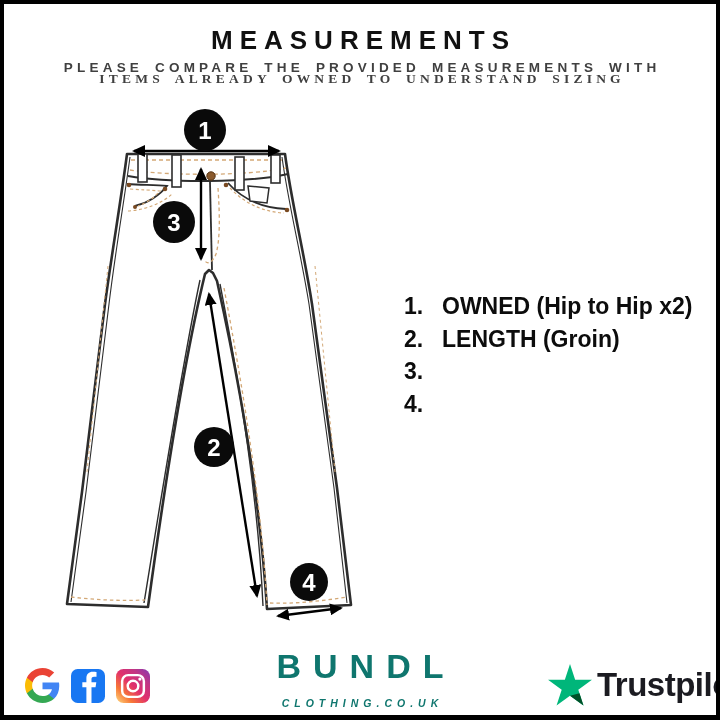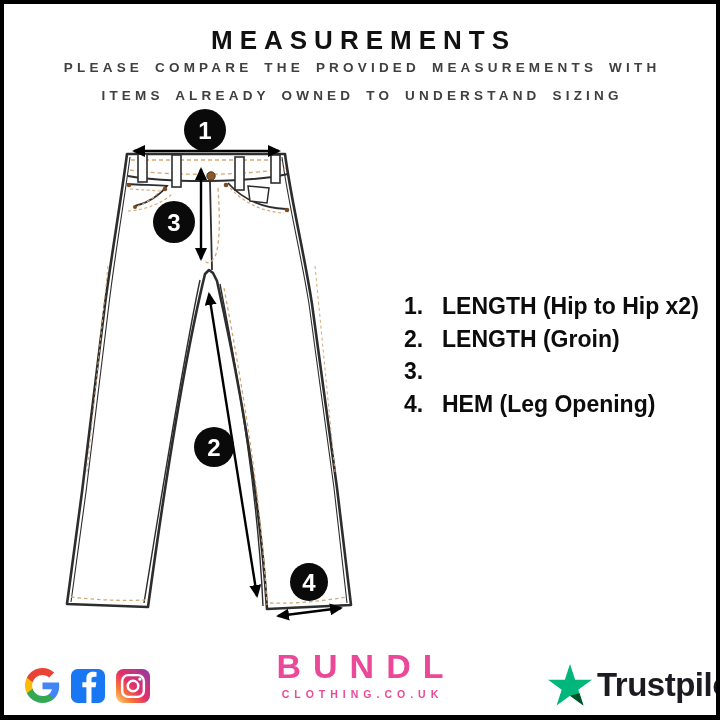--- a/index.html
+++ b/index.html
@@ -12,36 +12,36 @@
   .title{
     position:absolute;top:21px;left:0;right:0;text-align:center;
     font-size:26px;font-weight:bold;letter-spacing:7px;text-indent:7px;color:#111;
   }
   .subtitle{
     position:absolute;left:0;right:0;text-align:center;
     font-size:13.5px;font-weight:bold;letter-spacing:4.2px;text-indent:4.2px;
     word-spacing:4px;color:#404040;
   }
   .subtitle.l1{top:56px;}
-  .subtitle.l2{top:84px;}
+  .subtitle.l2{top:67px;font-family:Liberation Serif, serif;}
   
   .diagram{position:absolute;left:40px;top:95px;width:340px;height:530px;}
   .marker-num{
     font-family:"Liberation Sans",sans-serif;font-weight:bold;font-size:24px;fill:#fff;
   }
   
   .legend{position:absolute;left:400px;top:286px;}
   .legend-row{display:flex;font-weight:bold;font-size:23px;line-height:32.5px;color:#0c0c0c;}
   .legend-num{width:38px;flex:0 0 38px;}
   
   .social{position:absolute;left:21px;top:664px;display:flex;align-items:center;}
   .social .icon{margin-right:11px;display:block;}
-  .brand{position:absolute;left:0;right:0;top:645px;text-align:center;color:#ec4899;}
+  .brand{position:absolute;left:0;right:0;top:645px;text-align:center;color:#0f766e;}
   .brand-name{font-size:34px;font-weight:bold;letter-spacing:12px;text-indent:12px;line-height:1;}
-  .brand-sub{font-size:10.5px;font-weight:bold;letter-spacing:5px;text-indent:5px;margin-top:5px;}
+  .brand-sub{font-size:10.5px;font-weight:bold;letter-spacing:5px;text-indent:5px;margin-top:14px;font-style:italic;}
   .trustpilot{position:absolute;left:544px;top:659px;display:flex;align-items:center;}
   .trustpilot-word{
     font-size:33px;font-weight:bold;color:#1b1b21;letter-spacing:-0.5px;margin-left:5px;
     line-height:44px;
   }
 </style>
 </head>
 <body>
 
 <div class="canvas">
@@ -132,32 +132,31 @@
     </g>
     <g>
       <circle cx="305" cy="578" r="19" fill="#0a0a0a"></circle>
       <text class="marker-num" x="305" y="587" text-anchor="middle">4</text>
     </g>
   </svg>
 
   <div class="legend">
     <div class="legend-row">
       <span class="legend-num">1.</span>
-      <span class="legend-label">LENGTH (Hip to Hip x2)</span>
+      <span class="legend-label">OWNED (Hip to Hip x2)</span>
     </div>
     <div class="legend-row">
       <span class="legend-num">2.</span>
       <span class="legend-label">LENGTH (Groin)</span>
     </div>
     <div class="legend-row">
       <span class="legend-num">3.</span>
     </div>
     <div class="legend-row">
       <span class="legend-num">4.</span>
-      <span class="legend-label">HEM (Leg Opening)</span>
     </div>
   </div>
 
   <div class="social">
     <svg class="icon" width="35" height="35" viewBox="0 0 24 24">
       <path fill="#4285F4" d="M23.49 12.27c0-.79-.07-1.54-.19-2.27H12v4.51h6.47c-.29 1.48-1.14 2.73-2.4 3.58v3h3.86c2.26-2.09 3.56-5.17 3.56-8.82z"></path>
       <path fill="#34A853" d="M12 24c3.24 0 5.95-1.08 7.93-2.91l-3.86-3c-1.08.72-2.45 1.16-4.07 1.16-3.13 0-5.78-2.11-6.73-4.96H1.29v3.09C3.26 21.3 7.31 24 12 24z"></path>
       <path fill="#FBBC05" d="M5.27 14.29c-.25-.72-.38-1.49-.38-2.29s.14-1.57.38-2.29V6.62H1.29C.47 8.24 0 10.06 0 12s.47 3.76 1.29 5.38l3.98-3.09z"></path>
       <path fill="#EA4335" d="M12 4.75c1.77 0 3.35.61 4.6 1.8l3.42-3.42C17.95 1.19 15.24 0 12 0 7.31 0 3.26 2.7 1.29 6.62l3.98 3.09c.95-2.85 3.6-4.96 6.73-4.96z"></path>
     </svg>

